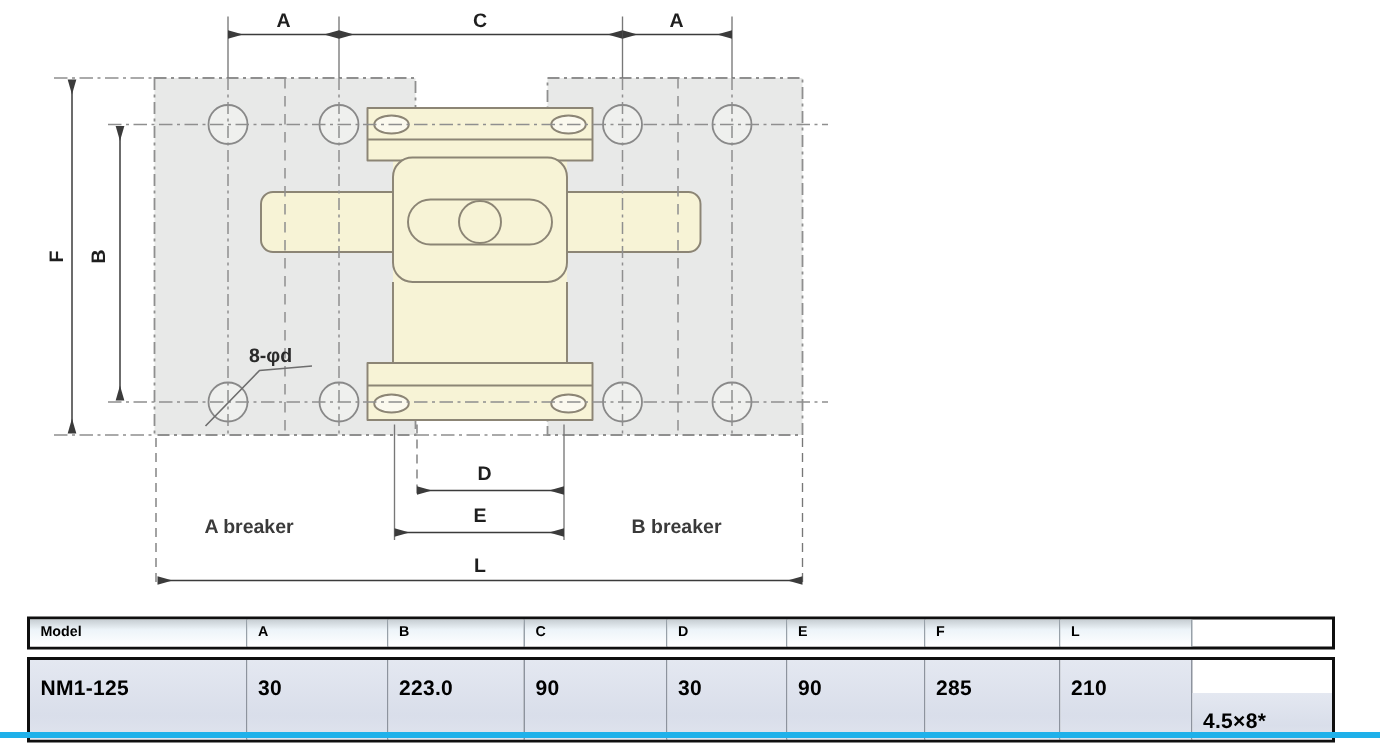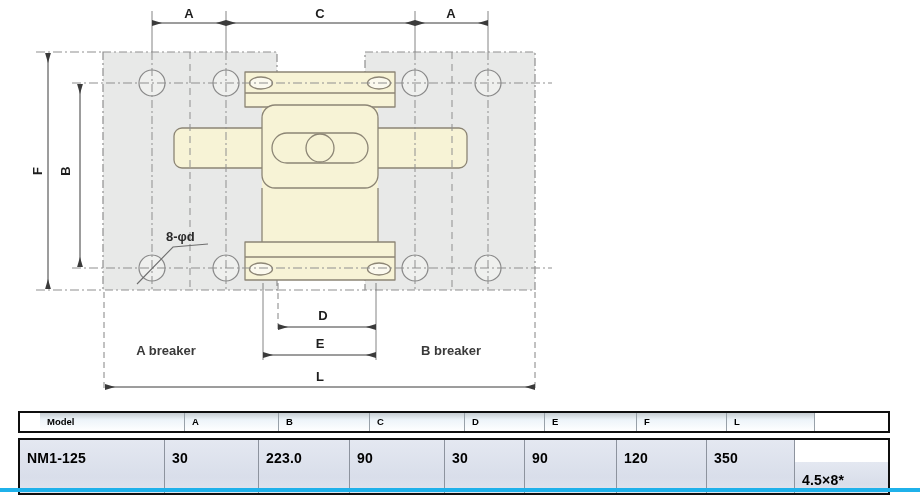--- a/index.html
+++ b/index.html
@@ -6,21 +6,21 @@
   body{width:920px;height:498px;position:relative;font-family:"Liberation Sans",sans-serif;overflow:hidden;}
   .page{position:absolute;inset:0;background:#fff;}
   svg text{font-family:"Liberation Sans","DejaVu Sans",sans-serif;}
   .dim-label{font-size:13px;font-weight:bold;fill:#1e1e1e;}
   .breaker-label{font-size:13px;font-weight:600;fill:#3a3a3a;}
   .callout-label{font-size:13px;font-weight:bold;fill:#2a2a2a;}
 
   
   .spec-table{position:absolute;left:18px;top:411px;width:872px;}
   .t-row{display:flex;box-sizing:border-box;border:2px solid #0f0f0f;background:#fff;}
-  .t-row.head{height:22px;padding-left:20px;}
+  .t-row.head{height:22px;}
   .t-row.data{height:57px;margin-top:5px;border-width:2.5px;}
   .t-cell{box-sizing:border-box;padding-left:7px;overflow:hidden;white-space:nowrap;}
   .head .t-cell{border-right:1px solid #98a1a9;background:linear-gradient(180deg,#c6cdd2 0%,#edf4f9 38%,#ffffff 100%);
                 font-size:9.5px;font-weight:bold;color:#000;line-height:17px;}
   .data .t-cell{border-right:1px solid #8d939e;background:linear-gradient(180deg,#e4e8f1 0%,#d9deea 70%,#e0e4ee 100%);
                 font-size:14px;font-weight:bold;color:#000;line-height:36px;letter-spacing:.2px;}
   .t-cell:last-child{border-right:none;margin-top:22px;}
   .c0{width:145px;} .c1{width:94px;} .c2{width:91px;} .c3{width:95px;} .c4{width:80px;}
   .c5{width:92px;} .c6{width:90px;} .c7{width:88px;} .c8{width:97px;flex:1;}
 
@@ -162,20 +162,20 @@
       <div class="t-cell c7">L</div>
       <div class="t-cell c8">Φd</div>
     </div>
     <div class="t-row data">
       <div class="t-cell c0">NM1-125</div>
       <div class="t-cell c1">30</div>
       <div class="t-cell c2">223.0</div>
       <div class="t-cell c3">90</div>
       <div class="t-cell c4">30</div>
       <div class="t-cell c5">90</div>
-      <div class="t-cell c6">120</div>
-      <div class="t-cell c7">350</div>
+      <div class="t-cell c6">285</div>
+      <div class="t-cell c7">210</div>
       <div class="t-cell c8">4.5×8*</div>
     </div>
   </div>
 
   <div class="accent-bar"></div>
 </div>
 
 </body></html>

